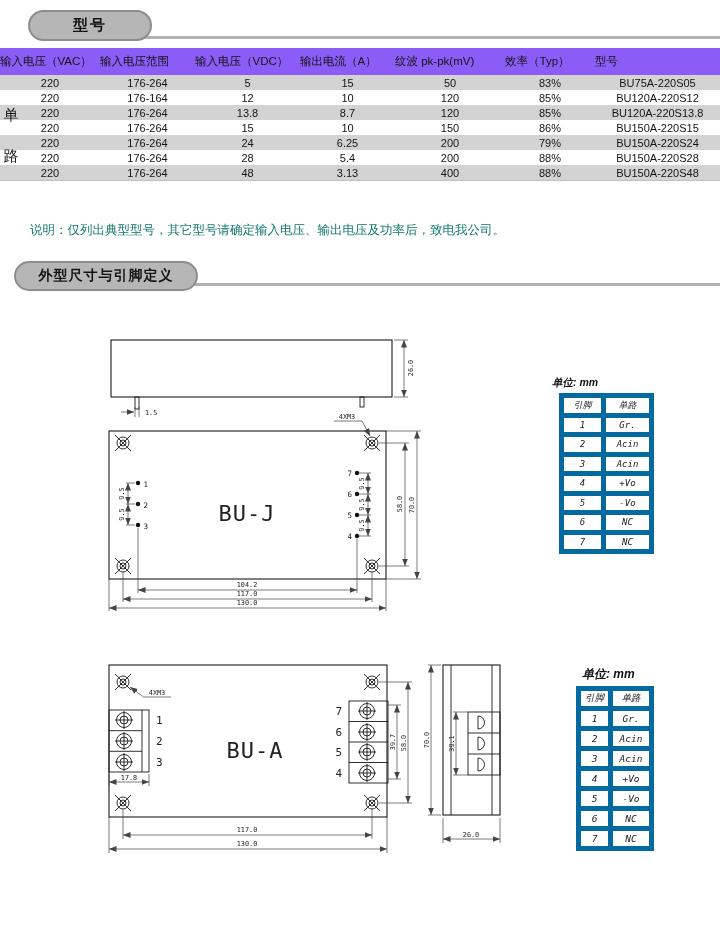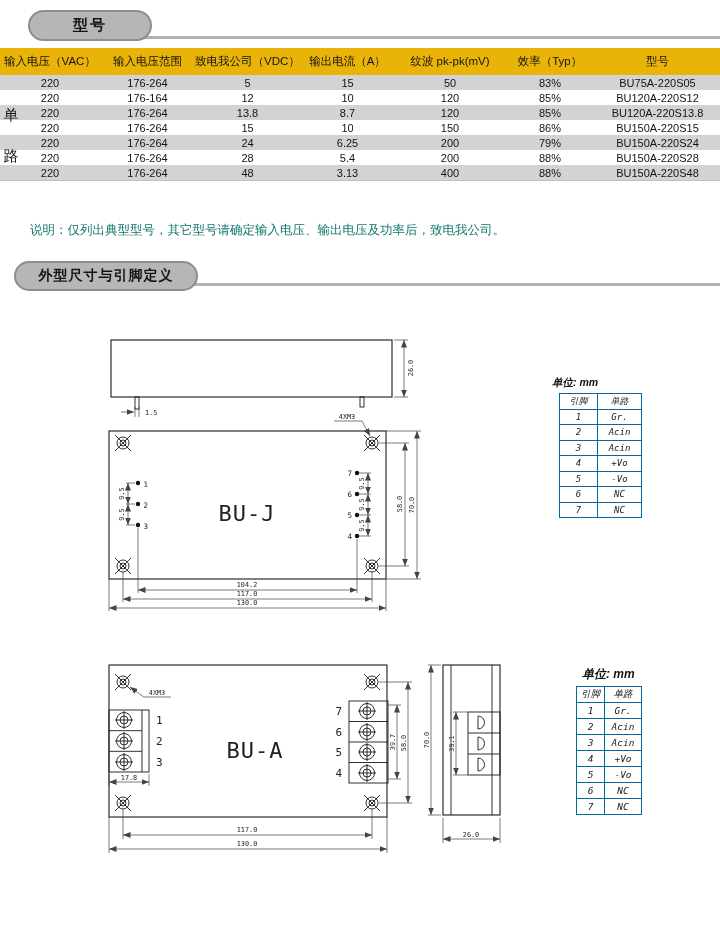--- a/index.html
+++ b/index.html
@@ -11,33 +11,33 @@
   .abs{position:absolute;}
   
   .pill{
     position:absolute;display:flex;align-items:center;justify-content:center;
     background:#b6b6b6;border:2px solid #8d8d8d;border-radius:16px;
     font-weight:bold;color:#141414;z-index:2;letter-spacing:2px;
   }
   .pill-rule{position:absolute;height:3px;background:#b2b2b2;z-index:1;}
   
   .models-table{position:absolute;left:0;top:48px;width:720px;border-collapse:collapse;table-layout:fixed;}
-  .models-table th{height:27px;font-weight:normal;font-size:11.5px;text-align:center;background:#eab308;padding:0;}
+  .models-table th{height:27px;font-weight:normal;font-size:11.5px;text-align:left;background:#8b5cf6;padding:0;}
   .models-table td{height:15px;font-size:11px;text-align:center;padding:0;}
   .models-table tbody tr:nth-child(odd) td{background:#d3d3d3;}
   .models-table tbody tr:nth-child(even) td{background:#ffffff;}
   .models-table tbody tr:last-child td{border-bottom:1px solid #c0c0c0;}
   .group-label{position:absolute;left:2px;top:106px;width:18px;display:flex;flex-direction:column;gap:22px;
     font-size:15px;color:#141414;text-align:center;z-index:3;}
   .note{position:absolute;left:30px;top:222px;font-size:12.5px;color:#0f766e;}
   
   .pintable{position:absolute;color:#222;font-style:italic;}
   .pt-title{font-weight:bold;margin-bottom:3px;color:#111;}
   .pintable table{border-collapse:collapse;font-family:"DejaVu Sans Mono",monospace;}
-  .pintable th,.pintable td{border:1px solid #0369a1;text-align:center;font-weight:normal;padding:0;color:#222;}
+  .pintable th,.pintable td{border:5px solid #0369a1;text-align:center;font-weight:normal;padding:0;color:#222;}
   .pt1{left:552px;top:376px;}
   .pt1 .pt-title{font-size:10.5px;}
   .pt1 table{margin-left:7px;}
   .pt1 th,.pt1 td{font-size:9px;height:14.5px;}
   .pt1 .c1{width:37px;}
   .pt1 .c2{width:43px;}
   .pt2{left:576px;top:666px;}
   .pt2 .pt-title{font-size:12px;margin-left:6px;}
   .pt2 th,.pt2 td{font-size:9.5px;height:15px;}
   .pt2 .c1{width:27px;}
@@ -67,21 +67,21 @@
       <col style="width:105px">
       <col style="width:95px">
     <col style="width:110px">
       <col style="width:90px">
       <col style="width:125px">
   </colgroup>
   <thead>
     <tr>
       <th>输入电压（VAC）</th>
       <th>输入电压范围</th>
-      <th>致电我公司（VDC）</th>
+      <th>输入电压（VDC）</th>
       <th>输出电流（A）</th>
       <th>纹波 pk-pk(mV)</th>
       <th>效率（Typ）</th>
       <th>型号</th>
     </tr>
   </thead>
   <tbody>
     <tr>
       <td>220</td>
       <td>176-264</td>

